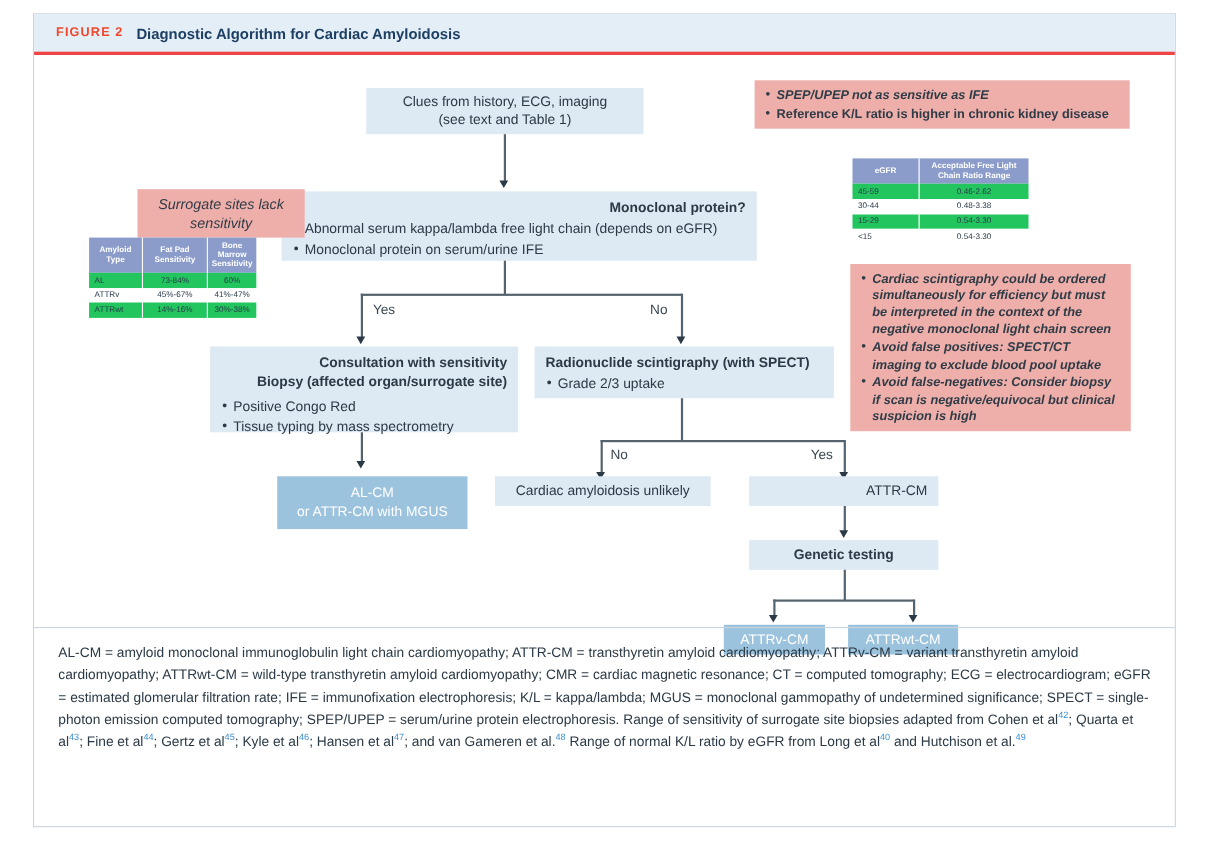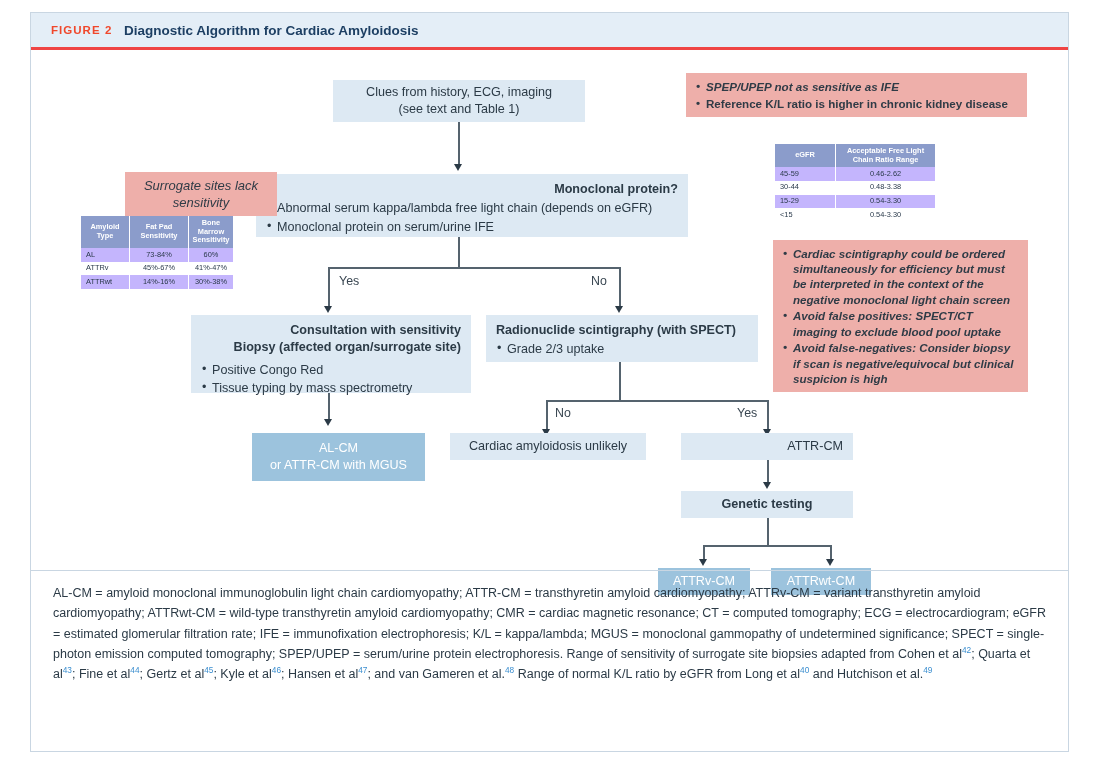--- a/index.html
+++ b/index.html
@@ -65,21 +65,21 @@
     background:#8b9ccb;color:#ffffff;font-weight:bold;
     padding:3px 2px;text-align:center;line-height:1.18;
     border-right:1px solid #ffffff;
   }
   .dtable th:last-child{border-right:none;}
   .dtable td{
     padding:2.5px 2px;text-align:center;color:#29394a;line-height:1.15;
     border-right:1px solid #ffffff;
   }
   .dtable td:last-child{border-right:none;}
-  .dtable tr.odd td{background:#c4b5fd;}
+  .dtable tr.odd td{background:#22c55e;}
   .dtable tr.even td{background:#ffffff;}
   .dtable td.lbl{text-align:left;padding-left:5px;}
 
   
   .vline{position:absolute;width:1.5px;background:#55636e;}
   .hline{position:absolute;height:1.5px;background:#55636e;}
   .arrow{
     position:absolute;width:0;height:0;
     border-left:4.5px solid transparent;border-right:4.5px solid transparent;
     border-top:7px solid #2b3a46;

